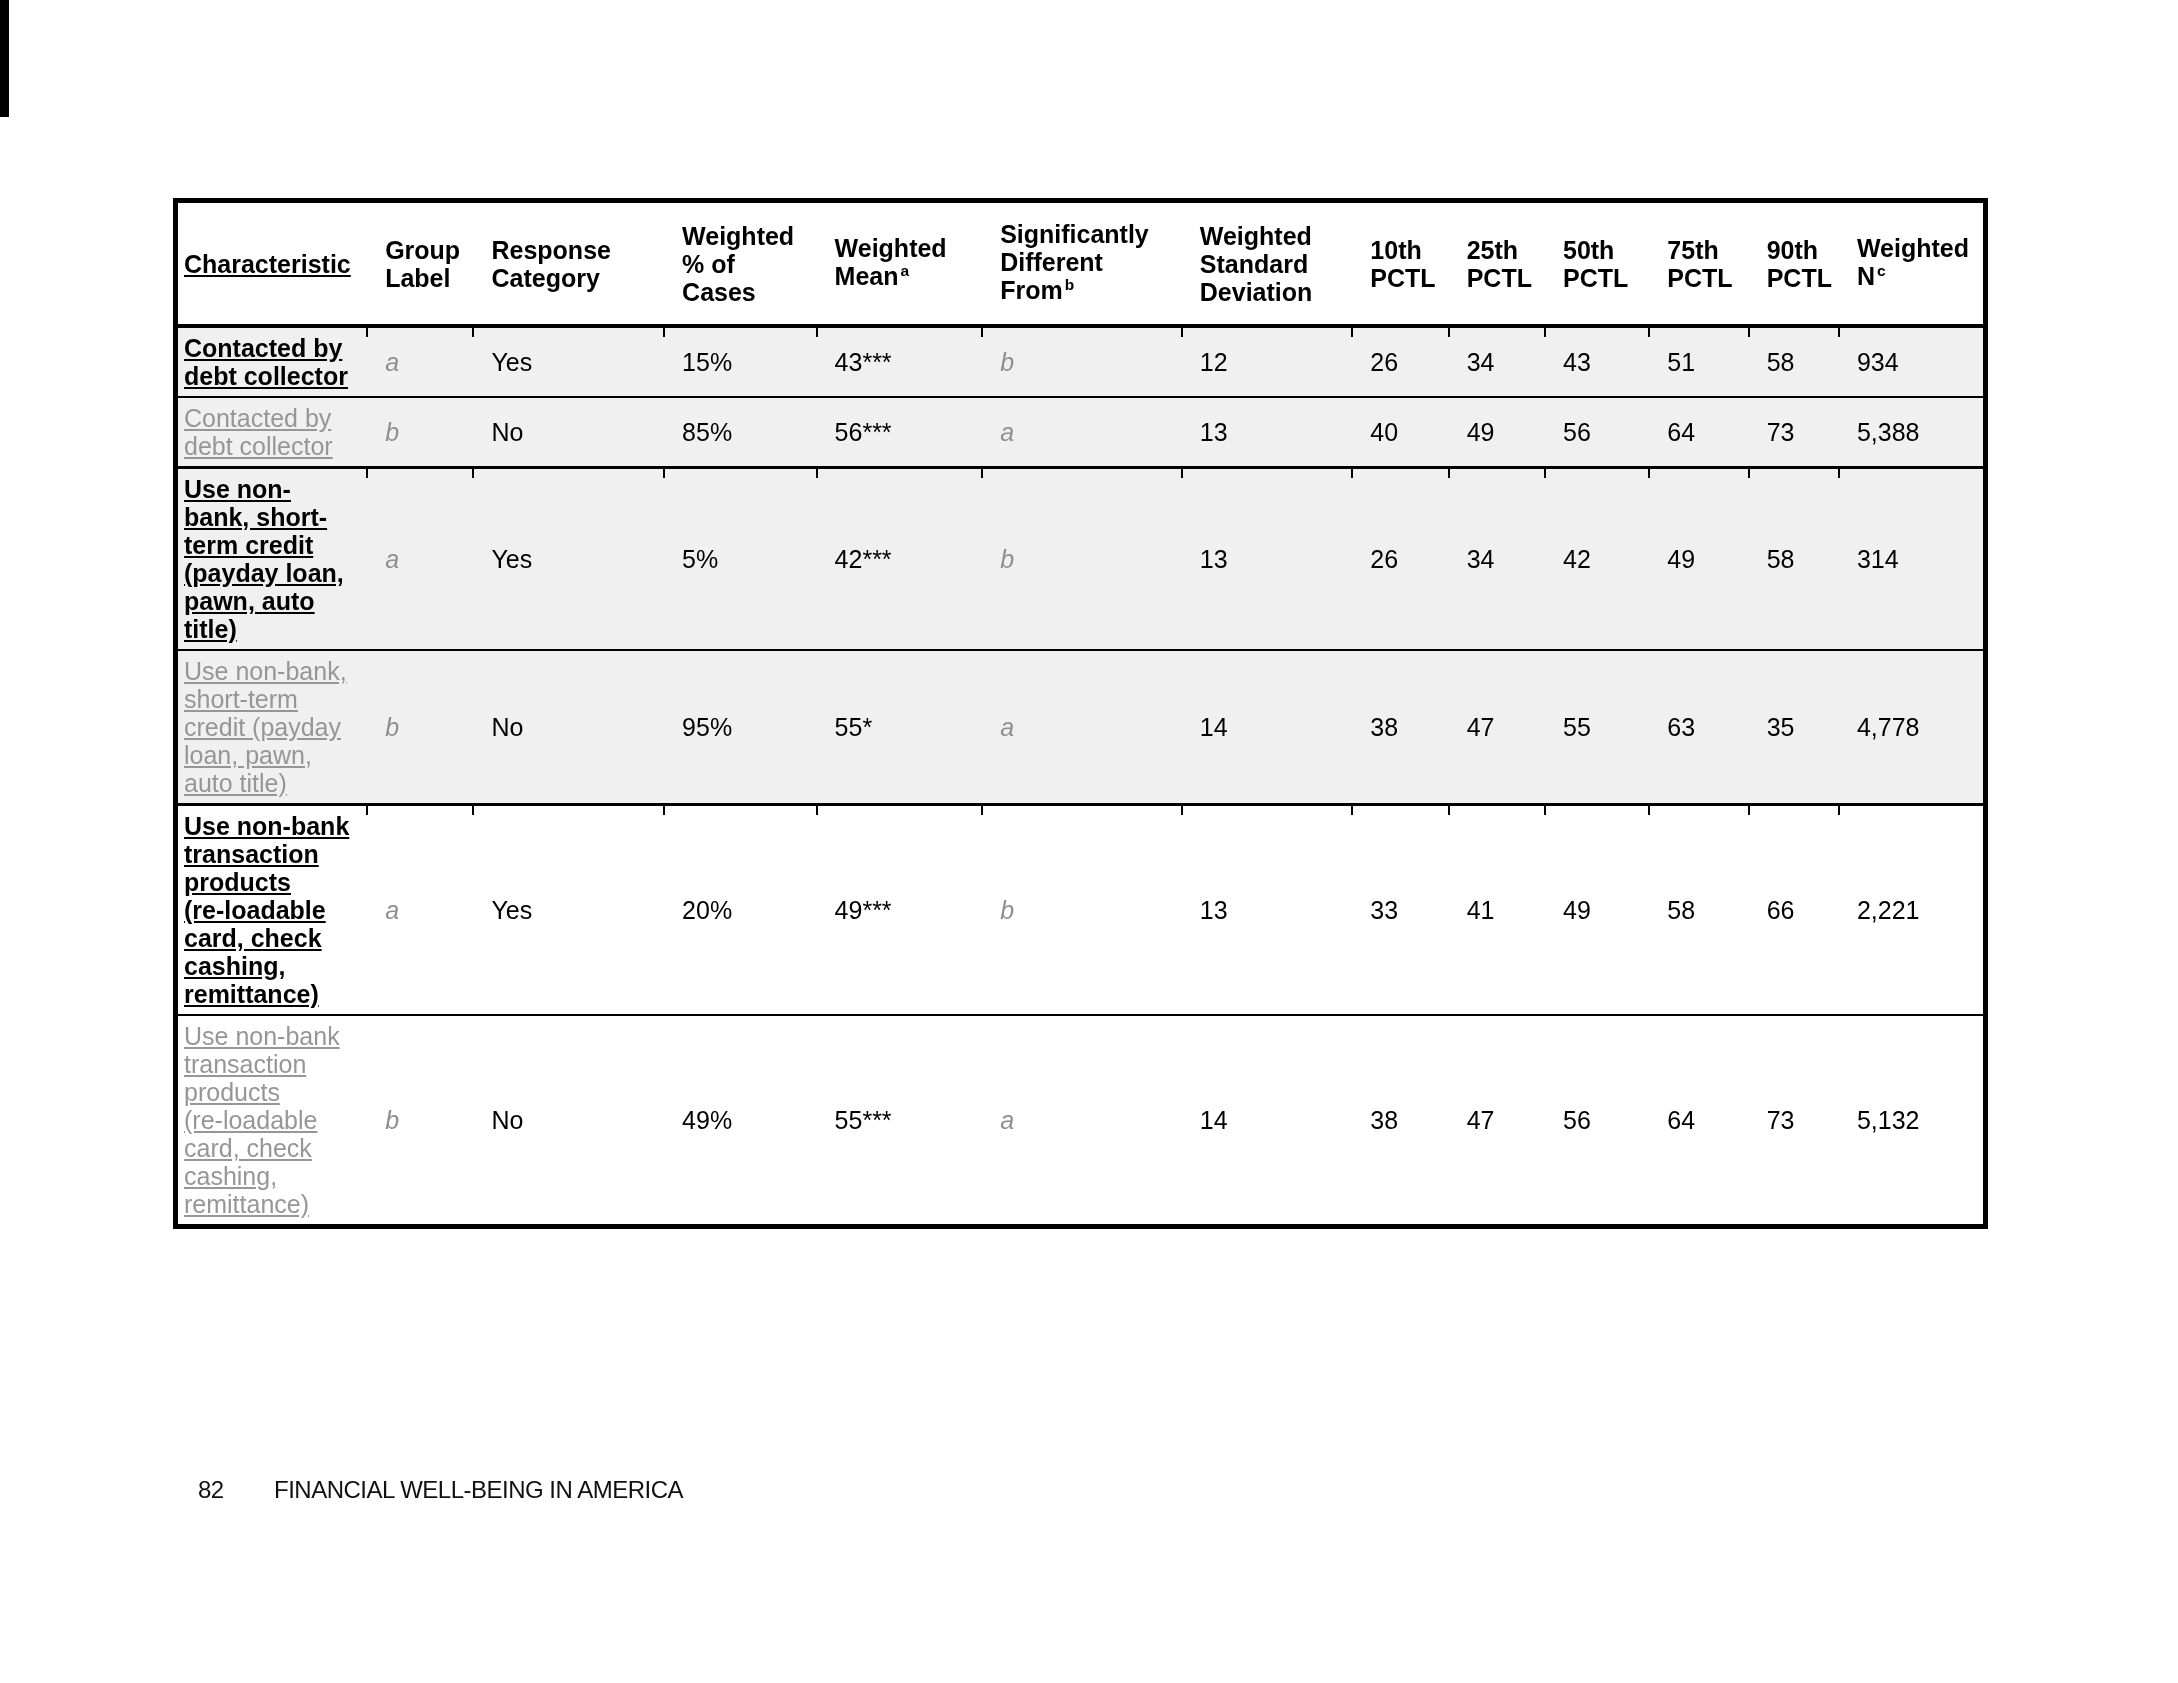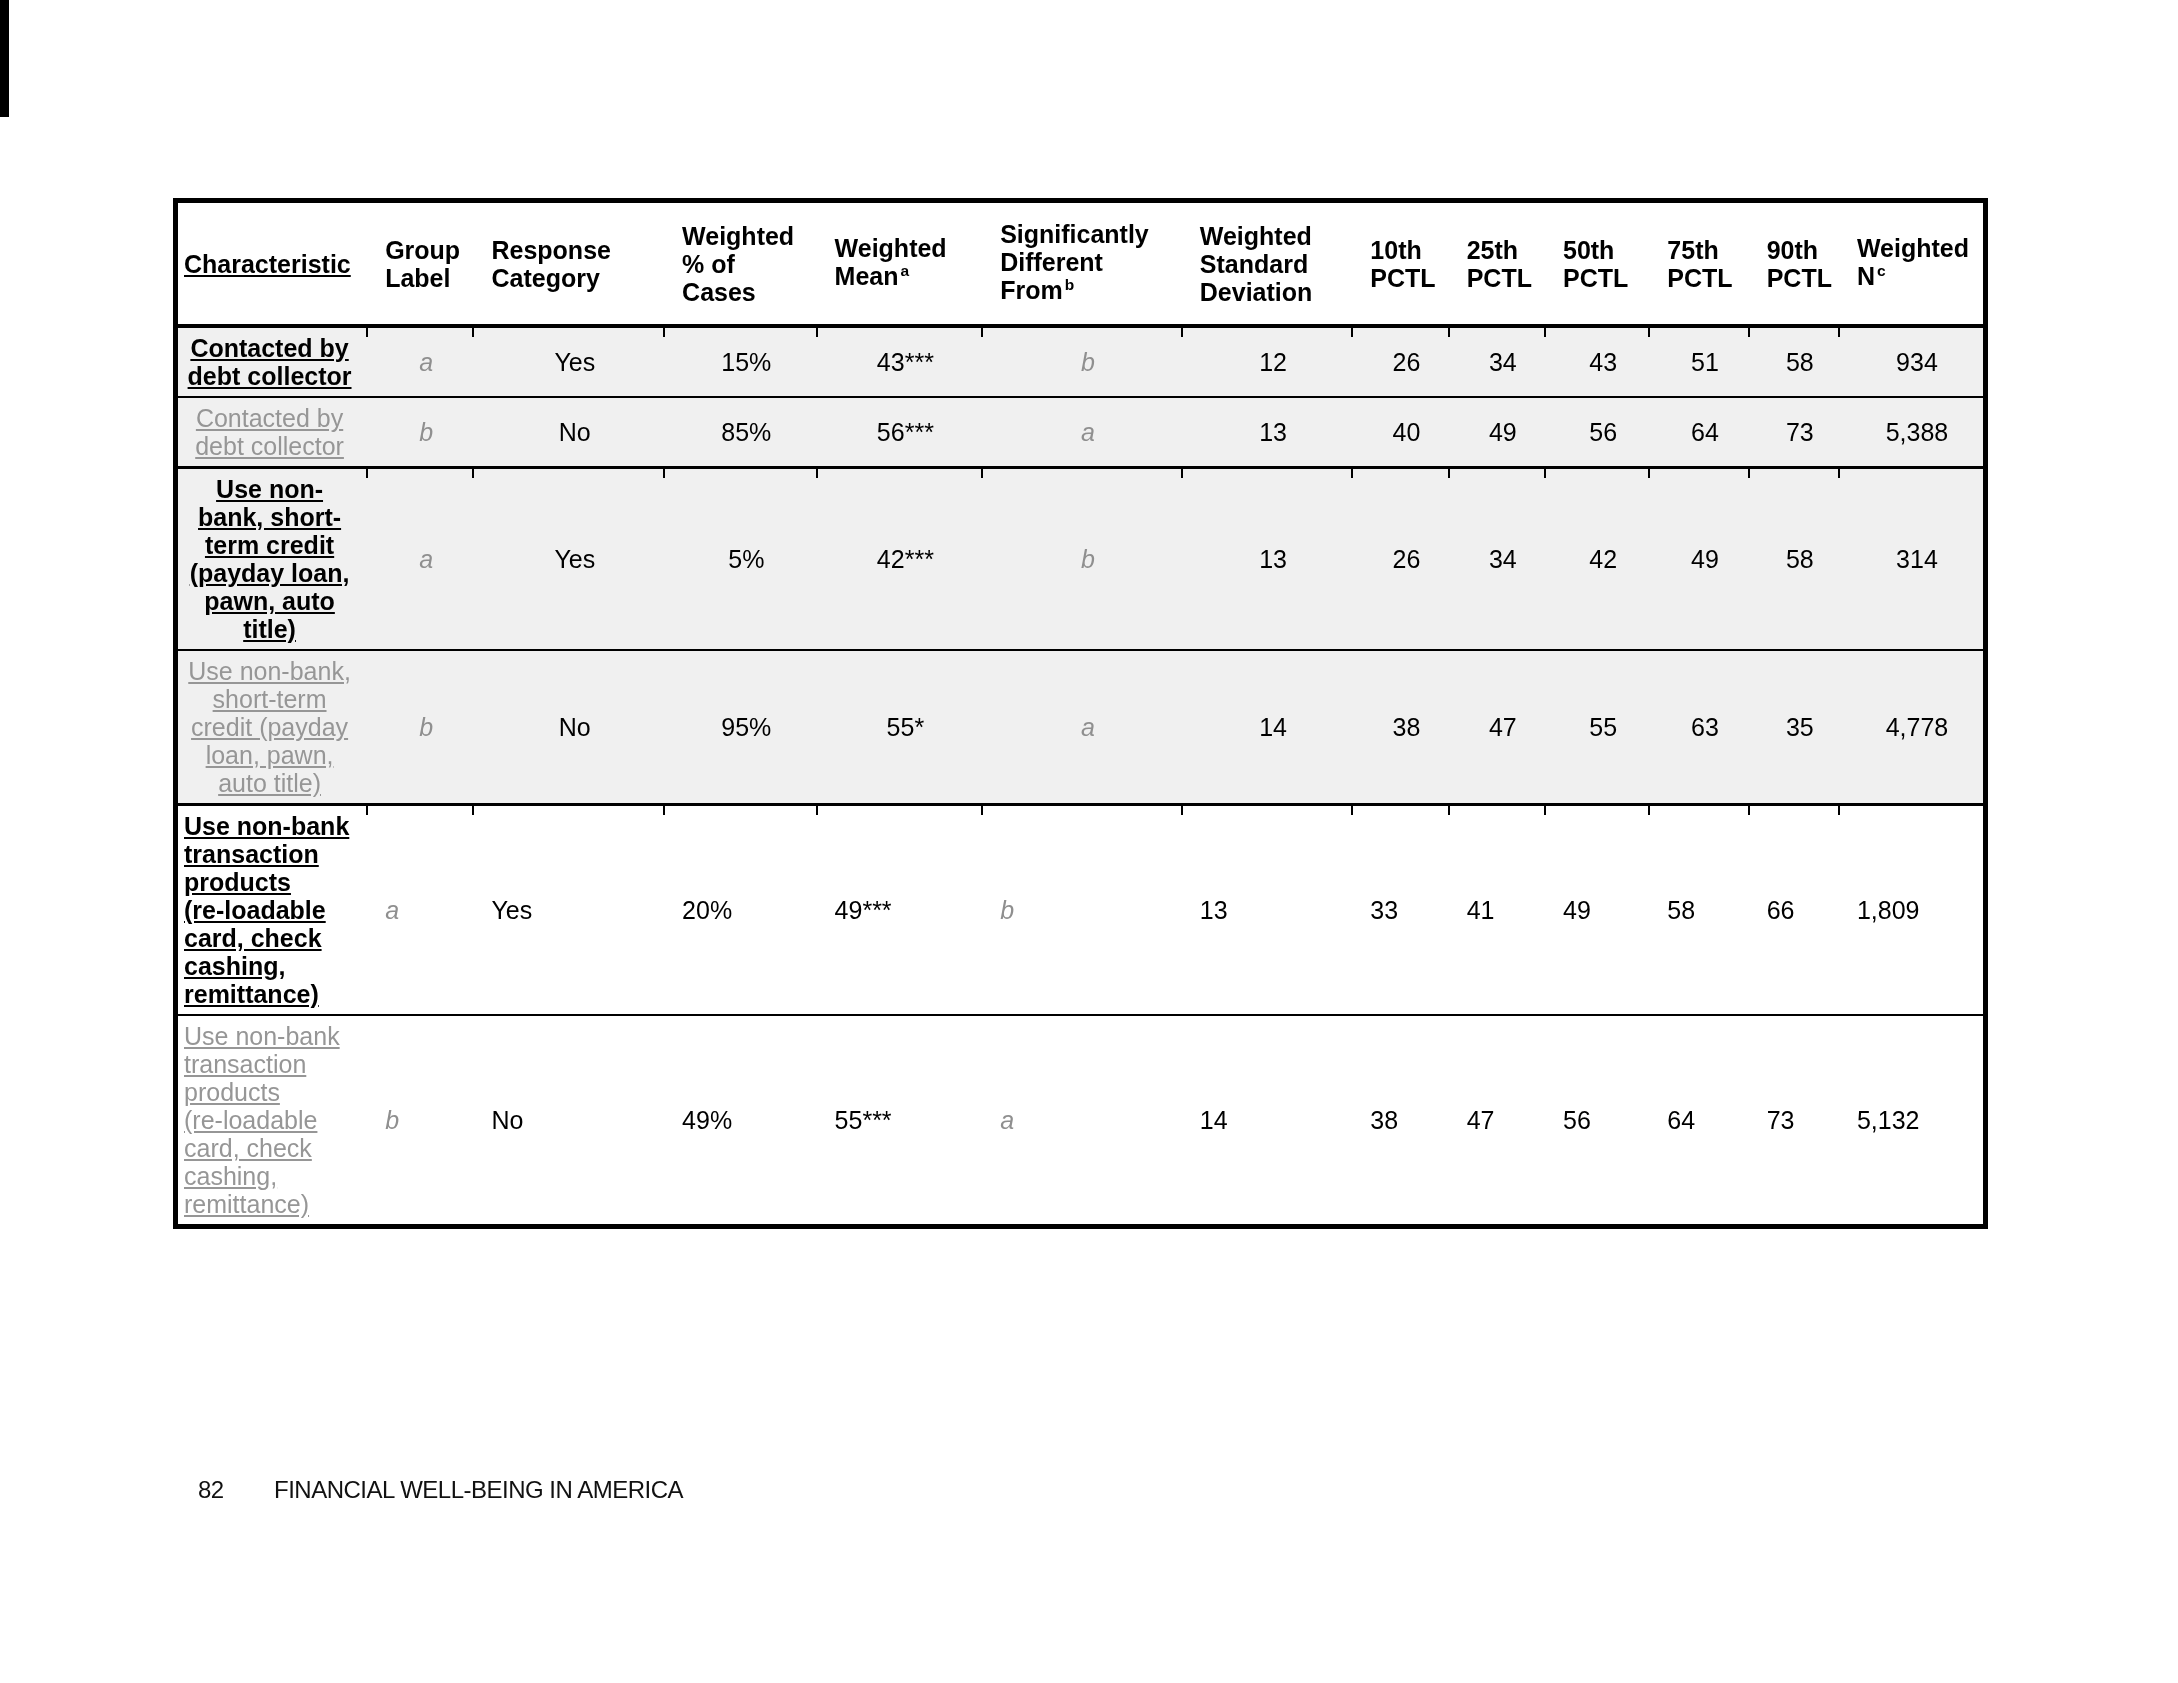--- a/index.html
+++ b/index.html
@@ -16,21 +16,21 @@
   }
   th,td{
     font-size:25px;line-height:28px;text-align:left;vertical-align:middle;
     padding:6px 6px 6px 18px;word-wrap:break-word;
   }
   th{font-weight:bold;height:109px;}
   td.c-char,th.c-char{padding-left:6px;padding-right:12px;text-decoration:underline;}
   thead th{border-bottom:4px solid #000;}
   tr.sep-thin td{border-bottom:2px solid #000;}
   tr.sep-thick td{border-bottom:3px solid #000;}
-  tr.shaded td{background:#f0f0f0;text-align:center;}
+  tr.shaded td{background:#f0f0f0;}
   td.bold{font-weight:bold;color:#000;}
   td.gray{color:#969696;}
   td.ital{font-style:italic;color:#8f8f8f;}
   td.c-char{white-space:pre-line;}
   sup.hsup{
     font-size:0.62em;font-weight:bold;vertical-align:baseline;
     position:relative;top:-0.55em;margin-left:2px;
   }
   tr.ticks td{position:relative;}
   tr.ticks td:not(:first-child)::after{
@@ -172,21 +172,21 @@
       <td>Yes</td>
       <td>20%</td>
       <td>49***</td>
       <td class="ital">b</td>
       <td>13</td>
       <td>33</td>
       <td>41</td>
       <td>49</td>
       <td>58</td>
       <td>66</td>
-      <td>1,809</td>
+      <td>2,221</td>
     </tr>
 
     <tr style="height:206px">
       <td class="c-char gray">Use non-bank
 transaction
 products
 (re-loadable
 card, check
 cashing,
 remittance)</td>

